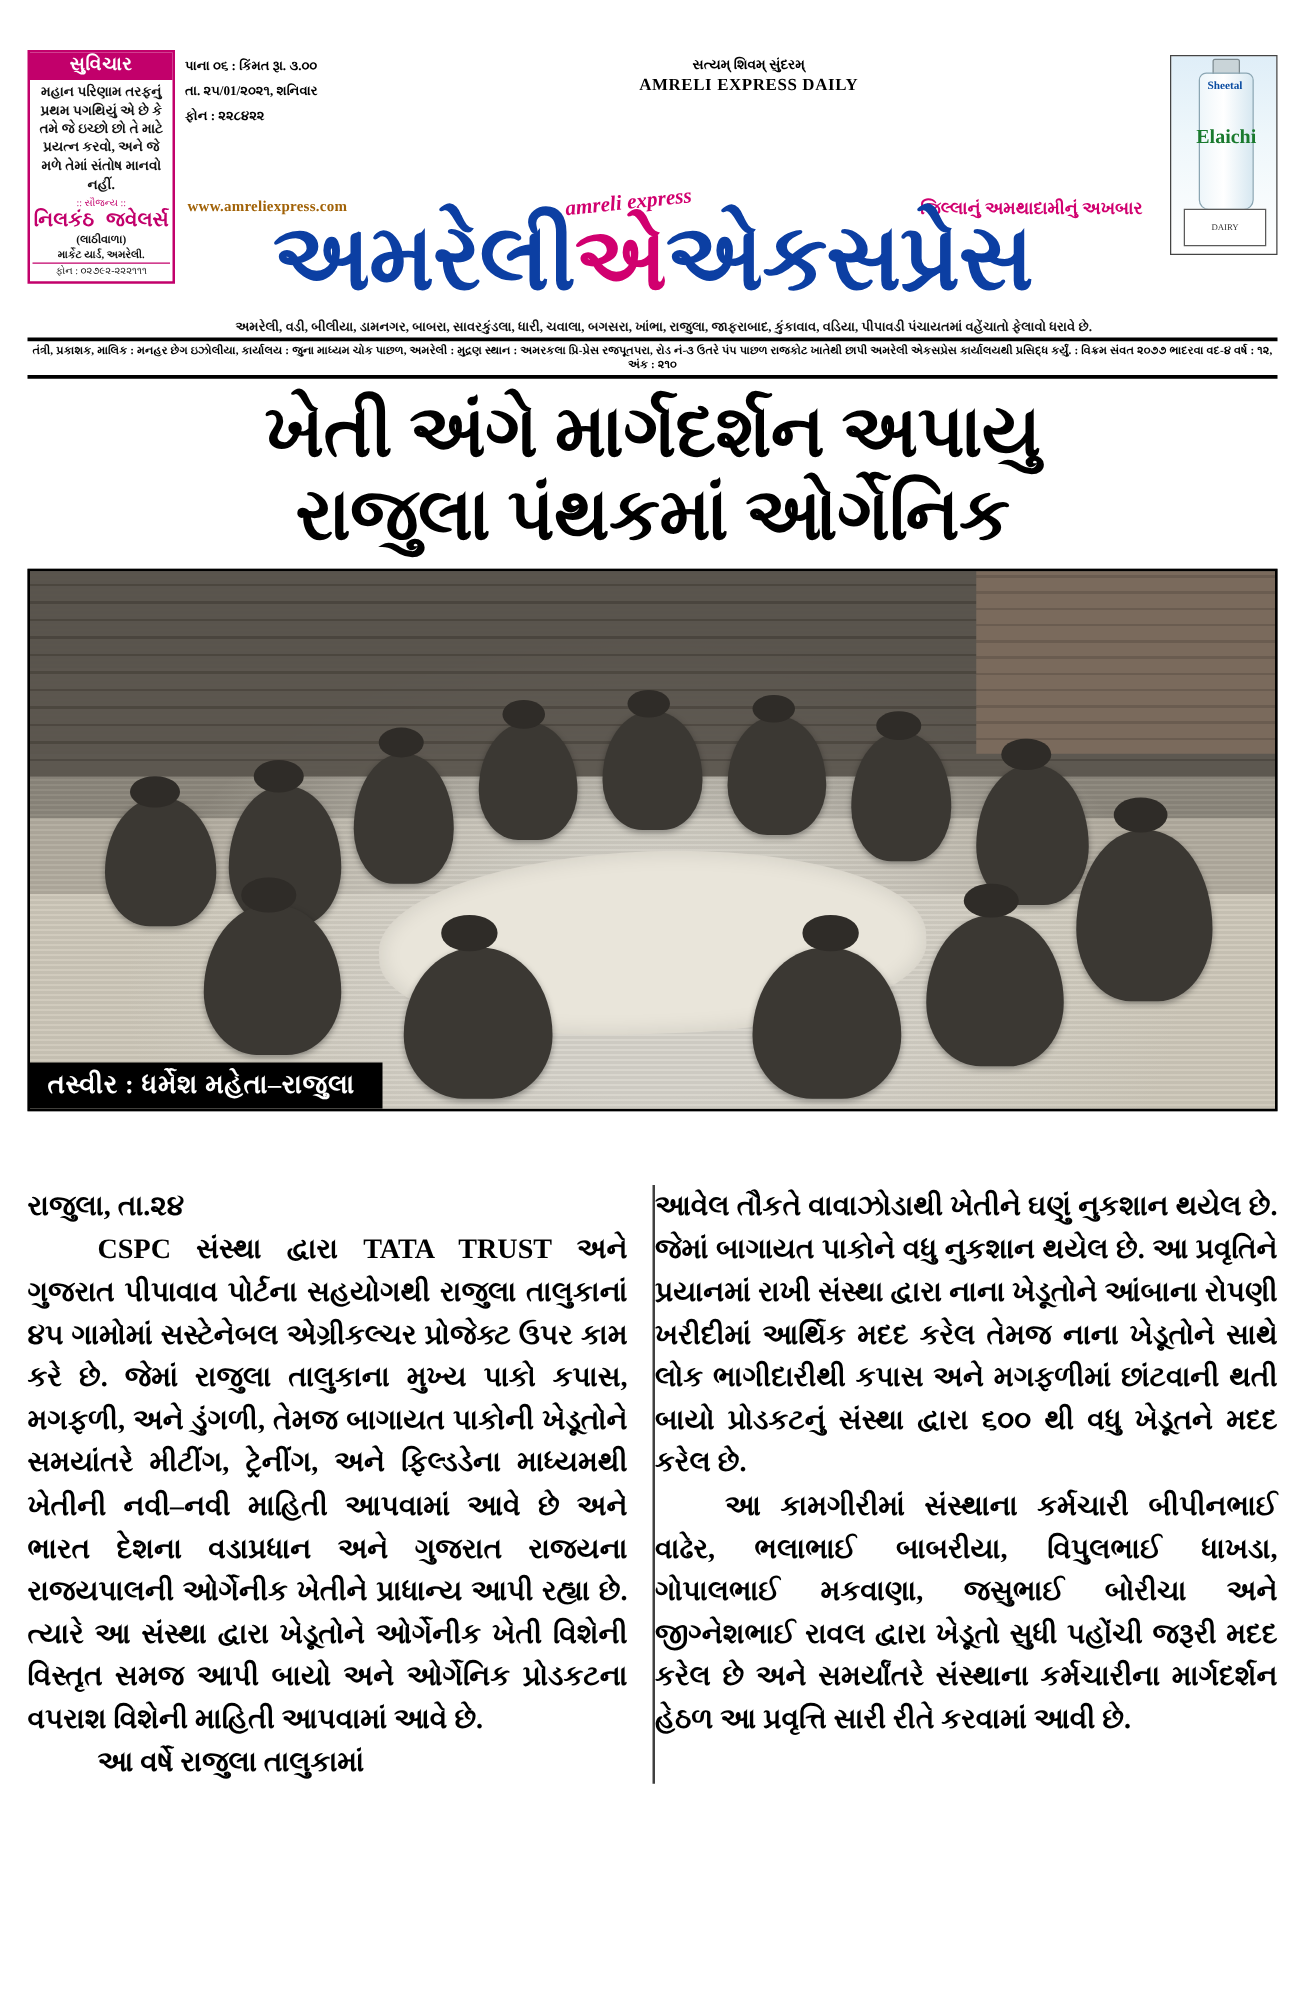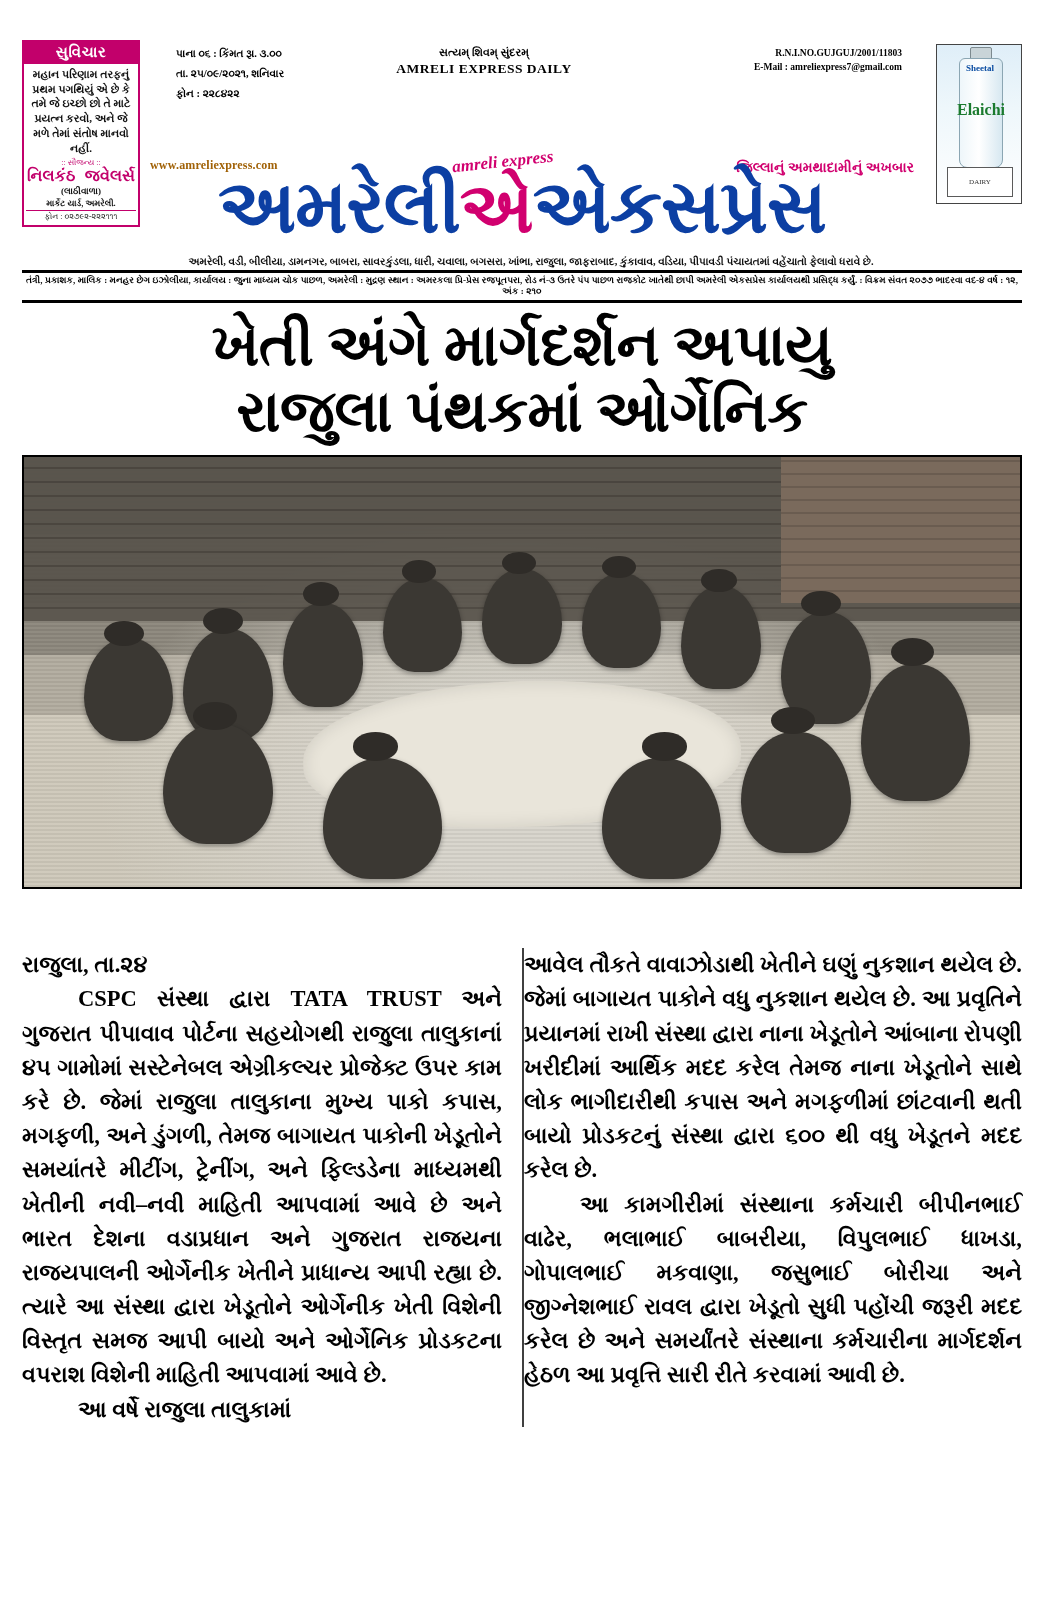--- a/index.html
+++ b/index.html
@@ -23,21 +23,20 @@
     padding: 0 22px;
   }
 
   
   .masthead-top {
     display: flex;
     align-items: flex-start;
     padding-top: 44px;
     height: 168px;
     box-sizing: border-box;
-    gap: 28px;
   }
   .adbox-left {
     width: 118px;
     border: 2px solid #c2006b;
     box-sizing: border-box;
     text-align: center;
     font-size: 9.5px;
     line-height: 1.25;
     color: #c2006b;
     padding: 2px 2px 3px;
@@ -364,33 +363,29 @@
       <div class="ad-body">મહાન પરિણામ તરફનું પ્રથમ પગથિયું એ છે કે તમે જે ઇચ્છો છો તે માટે પ્રયત્ન કરવો, અને જે મળે તેમાં સંતોષ માનવો નહીં.</div>
       <div class="ad-sep">:: સૌજન્ય ::</div>
       <div class="ad-shop">નિલકંઠ જવેલર્સ</div>
       <div class="ad-shop-sub">(લાઠીવાળા)</div>
       <div class="ad-addr">માર્કેટ યાર્ડ, અમરેલી.</div>
       <div class="ad-phone">ફોન : ૦૨૭૯૨-૨૨૨૧૧૧</div>
     </div>
 
     <div class="issue-meta">
       <div>પાના ૦૬ : કિંમત રૂા. ૩.૦૦</div>
-      <div>તા. ૨૫/૦૯/૨૦૨૧, શનિવાર</div>
+      <div>તા. ૨૫/01/૨૦૨૧, શનિવાર</div>
       <div>ફોન : ૨૨૮૪૨૨</div>
     </div>
 
     <div class="center-head">
       <div class="sanskrit">સત્યમ્ શિવમ્ સુંદરમ્</div>
       <div class="eng-title">AMRELI  EXPRESS  DAILY</div>
     </div>
 
-    <div class="reg-meta">
-      <div>R.N.I.NO.GUJGUJ/2001/11803</div>
-      <div>E-Mail : amreliexpress7@gmail.com</div>
-    </div>
 
     <div class="bottle-ad">
       <div class="cap"></div>
       <div class="body"></div>
       <div class="label-sheetal">Sheetal</div>
       <div class="label-elaichi">Elaichi</div>
       <div class="cow">DAIRY</div>
     </div>
   </div>
 
@@ -439,20 +434,21 @@
     <div class="head" style="left:87%; top:42%; width:4.4%;height:6.6%;"></div>
     <div class="figure" style="left:14%; top:62%; width:11%; height:28%;"></div>
     <div class="head" style="left:17%; top:57%; width:4.4%;height:6.4%;"></div>
     <div class="figure" style="left:30%; top:70%; width:12%; height:28%;"></div>
     <div class="head" style="left:33%; top:64%; width:4.6%;height:6.6%;"></div>
     <div class="figure" style="left:58%; top:70%; width:12%; height:28%;"></div>
     <div class="head" style="left:62%; top:64%; width:4.6%;height:6.6%;"></div>
     <div class="figure" style="left:72%; top:64%; width:11%; height:28%;"></div>
     <div class="head" style="left:75%; top:58%; width:4.4%;height:6.4%;"></div>
 
+    <div class="caption-bar">તસ્વીર : ધર્મેશ મહેતા–રાજુલા</div>
   </div>
 
   <div class="article">
     <div class="col left">
       <p class="dateline">રાજુલા, તા.૨૪</p>
       <p>CSPC સંસ્થા દ્વારા TATA TRUST અને ગુજરાત પીપાવાવ પોર્ટના સહયોગથી રાજુલા તાલુકાનાં ૪૫ ગામોમાં સસ્ટેનેબલ એગ્રીકલ્ચર પ્રોજેક્ટ ઉપર કામ કરે છે. જેમાં રાજુલા તાલુકાના મુખ્ય પાકો કપાસ, મગફળી, અને ડુંગળી, તેમજ બાગાયત પાકોની ખેડૂતોને સમયાંતરે મીટીંગ, ટ્રેનીંગ, અને ફિલ્ડડેના માધ્યમથી ખેતીની નવી–નવી માહિતી આપવામાં આવે છે અને ભારત દેશના વડાપ્રધાન અને ગુજરાત રાજયના રાજયપાલની ઓર્ગેનીક ખેતીને પ્રાધાન્ય આપી રહ્યા છે. ત્યારે આ સંસ્થા દ્વારા ખેડૂતોને ઓર્ગેનીક ખેતી વિશેની વિસ્તૃત સમજ આપી બાયો અને ઓર્ગેનિક પ્રોડકટના વપરાશ વિશેની માહિતી આપવામાં આવે છે.</p>
       <p>આ વર્ષે રાજુલા તાલુકામાં</p>
     </div>
     <div class="col right">
       <p>આવેલ તૌકતે વાવાઝોડાથી ખેતીને ઘણું નુકશાન થયેલ છે. જેમાં બાગાયત પાકોને વધુ નુકશાન થયેલ છે. આ પ્રવૃતિને પ્રયાનમાં રાખી સંસ્થા દ્વારા નાના ખેડૂતોને આંબાના રોપણી ખરીદીમાં આર્થિક મદદ કરેલ તેમજ નાના ખેડૂતોને સાથે લોક ભાગીદારીથી કપાસ અને મગફળીમાં છાંટવાની થતી બાયો પ્રોડકટનું સંસ્થા દ્વારા ૬૦૦ થી વધુ ખેડૂતને મદદ કરેલ છે.</p>

